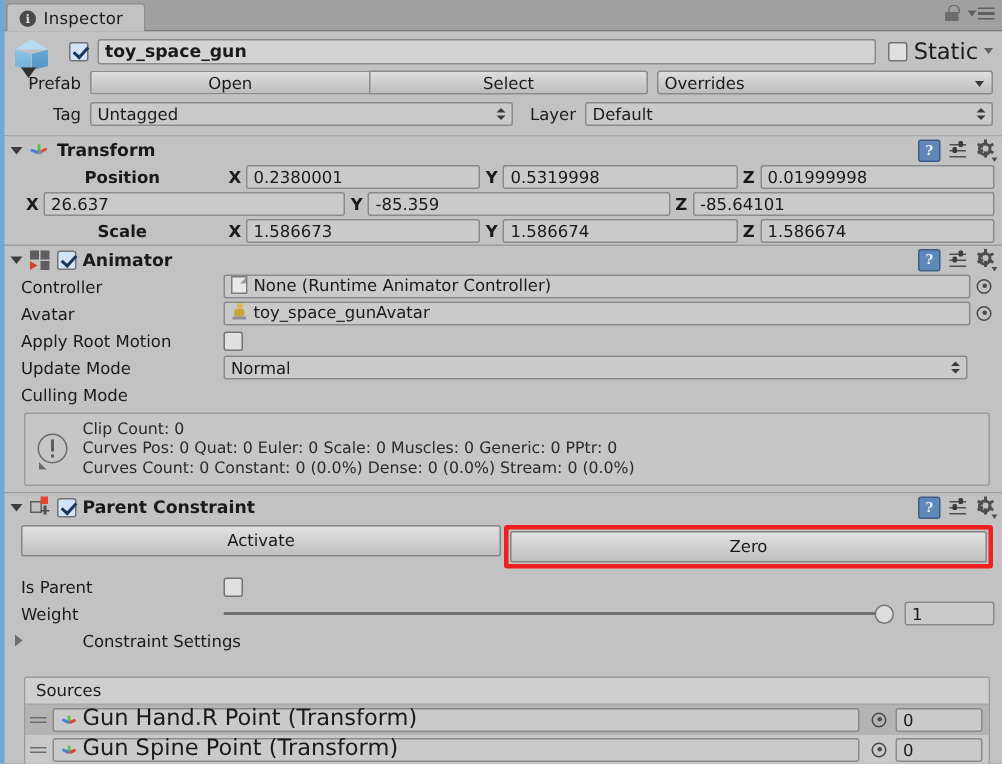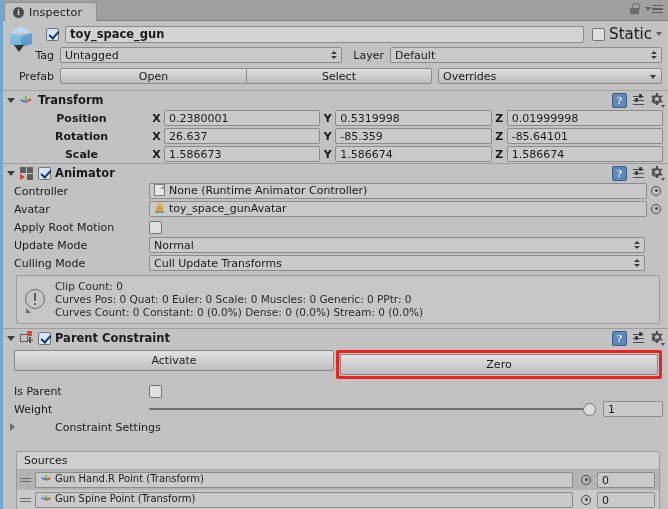--- a/index.html
+++ b/index.html
@@ -490,22 +490,22 @@
     padding: 0 4px 0 3px;
     gap: 4px;
   }
   .src-row.alt { background: #b4b4b4; }
   .src-row.alt2 { background: #c9c9c9; }
   .grip { width: 11px; flex: none; display: flex; flex-direction: column; gap: 2px; }
   .grip i { display: block; height: 1.4px; background: #6a6a6a; }
   .src-field {
     flex: 1; height: 16px;
     background: #cacaca; border: 1px solid #8b8b8b; border-radius: 2px;
-    display: flex; align-items: flex-start; gap: 3px;
-    padding: 0 4px; box-sizing: border-box; font-size: 10px;
+    display: flex; align-items: flex-end; gap: 3px;
+    padding: 0 4px; box-sizing: border-box; font-size: 15px;
   }
   .src-num {
     width: 58px; height: 16px;
     background: #cacaca; border: 1px solid #8b8b8b; border-radius: 2px;
     display: flex; align-items: center; padding: 0 4px;
     font-size: 11px; box-sizing: border-box; flex: none;
   }
   .list-footer {
     display: flex; justify-content: flex-end; gap: 0;
     margin: 2px 8px 0 0;
@@ -559,31 +559,31 @@
       <span class="cb on"></span>
       <span class="name-field">toy_space_gun</span>
       <span class="static-wrap">
         <span class="cb"></span>
         <span class="txt">Static</span>
         <span class="caret-sm"></span>
       </span>
     </div>
 
     <div class="go-row">
+      <span class="lbl-right">Prefab</span>
+      <span class="btn" style="width:186px;border-right:none;border-top-right-radius:0;border-bottom-right-radius:0;">Open</span>
+      <span class="btn" style="width:186px;border-top-left-radius:0;border-bottom-left-radius:0;">Select</span>
+      <span class="dropbtn" style="flex:1;margin-left:6px;">Overrides</span>
+    </div>
+
+    <div class="go-row">
       <span class="lbl-right">Tag</span>
       <span class="fld popup" style="width:282px;">Untagged</span>
       <span class="lbl-right" style="width:42px;">Layer</span>
       <span class="fld popup" style="flex:1;">Default</span>
-    </div>
-
-    <div class="go-row">
-      <span class="lbl-right">Prefab</span>
-      <span class="btn" style="width:186px;border-right:none;border-top-right-radius:0;border-bottom-right-radius:0;">Open</span>
-      <span class="btn" style="width:186px;border-top-left-radius:0;border-bottom-left-radius:0;">Select</span>
-      <span class="dropbtn" style="flex:1;margin-left:6px;">Overrides</span>
     </div>
   </div>
 
   <div class="comp">
     <div class="comp-header">
       <span class="foldout"></span>
       <span class="ico axis-ico">
         <i class="ax g"></i>
           <i class="ax r"></i>
           <i class="ax b"></i>
@@ -616,21 +616,20 @@
         <span class="axlab">X</span>
         <span class="numf">0.2380001</span>
         <span class="axlab">Y</span>
         <span class="numf">0.5319998</span>
         <span class="axlab">Z</span>
         <span class="numf">0.01999998</span>
       </span>
     </div>
 
     <div class="prow">
-      <span class="pname bold">Rotation</span>
       <span class="vec">
         <span class="axlab">X</span>
         <span class="numf">26.637</span>
         <span class="axlab">Y</span>
         <span class="numf">-85.359</span>
         <span class="axlab">Z</span>
         <span class="numf">-85.64101</span>
       </span>
     </div>
 
@@ -707,21 +706,20 @@
       <span class="cb"></span>
     </div>
 
     <div class="prow">
       <span class="pname">Update Mode</span>
       <span class="fld popup" style="flex:1;margin-right:18px;">Normal</span>
     </div>
 
     <div class="prow">
       <span class="pname">Culling Mode</span>
-      <span class="fld popup" style="flex:1;margin-right:18px;">Cull Update Transforms</span>
     </div>
 
     <div class="helpbox">
       <span class="warn-ico">
         <i class="c"></i>
           <i class="tail"></i>
           <i class="bang"></i>
           <i class="dot"></i>
       </span>
       <span class="help-lines">

